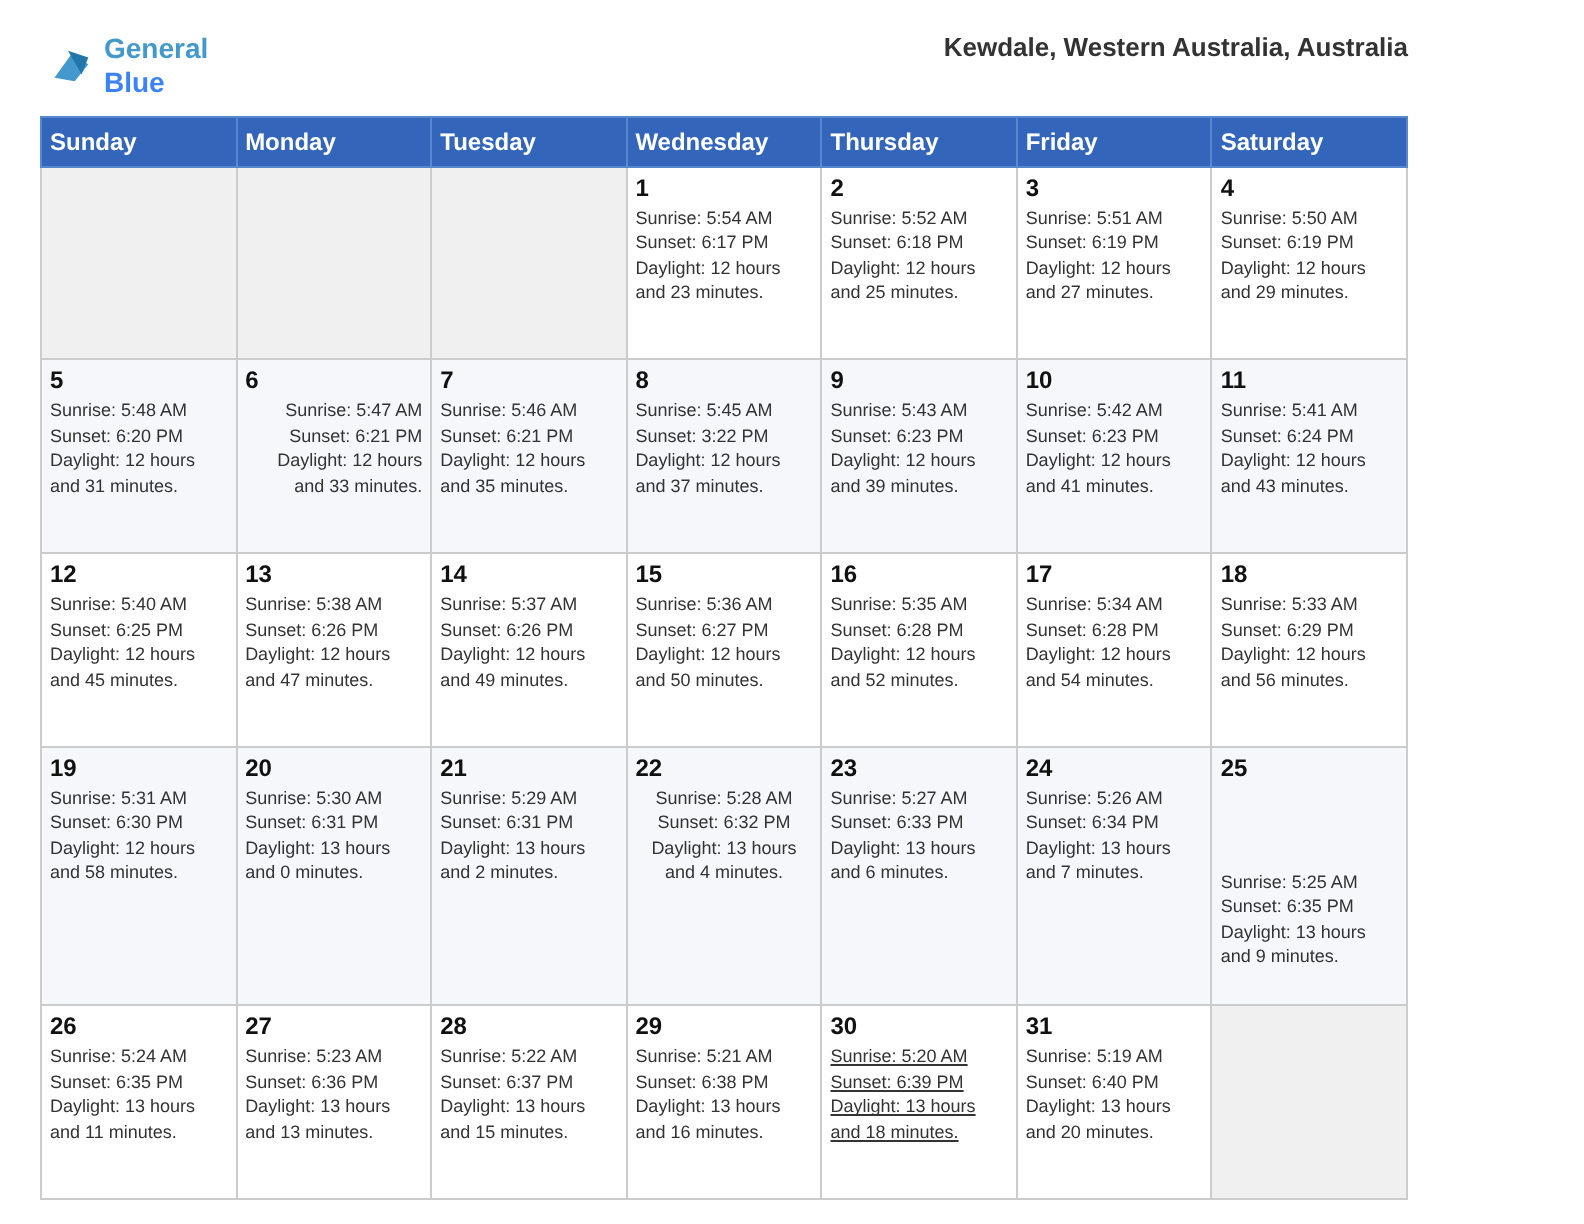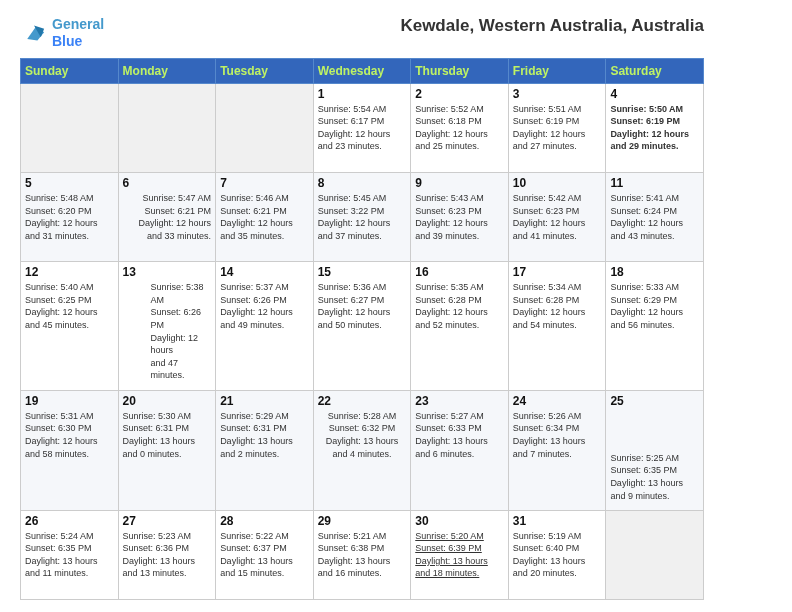--- a/index.html
+++ b/index.html
@@ -44,34 +44,34 @@
     .title-block {
       text-align: right;
     }
     .title-block h1 {
       font-size: 32px;
       font-weight: bold;
       color: #222;
       line-height: 1.1;
     }
     .title-block h2 {
-      font-size: 17px;
+      font-size: 13px;
       font-weight: bold;
       color: #333;
     }
     .calendar {
       flex: 1;
       border: 1px solid #bbb;
       border-collapse: collapse;
       width: 100%;
       table-layout: fixed;
     }
     .calendar thead tr th {
       background: #3366bb;
-      color: #bef264;
+      color: #ffffff;
       font-size: 12px;
       font-weight: bold;
       padding: 5px 4px;
       border: 1px solid #5588cc;
       text-align: left;
     }
     .calendar tbody tr td {
       border: 1px solid #ccc;
       vertical-align: top;
       padding: 3px 4px;
@@ -151,21 +151,21 @@
           </td>
           <td>
             <div class="day-num">3</div>
             <div class="day-info" style="white-space: pre-line;">Sunrise: 5:51 AM
 Sunset: 6:19 PM
 Daylight: 12 hours
 and 27 minutes.</div>
           </td>
           <td>
             <div class="day-num">4</div>
-            <div class="day-info" style="white-space: pre-line; font-weight: bold;">Sunrise: 5:50 AM
+            <div class="day-info" style="white-space: pre-line;">Sunrise: 5:50 AM
 Sunset: 6:19 PM
 Daylight: 12 hours
 and 29 minutes.</div>
           </td>
         </tr>
         <tr>
           <td>
             <div class="day-num">5</div>
             <div class="day-info" style="white-space: pre-line;">Sunrise: 5:48 AM
 Sunset: 6:20 PM
@@ -218,21 +218,21 @@
         <tr>
           <td>
             <div class="day-num">12</div>
             <div class="day-info" style="white-space: pre-line;">Sunrise: 5:40 AM
 Sunset: 6:25 PM
 Daylight: 12 hours
 and 45 minutes.</div>
           </td>
           <td>
             <div class="day-num">13</div>
-            <div class="day-info" style="white-space: pre-line; margin-left: 28px;">Sunrise: 5:38 AM
+            <div class="day-info" style="white-space: pre-line;">Sunrise: 5:38 AM
 Sunset: 6:26 PM
 Daylight: 12 hours
 and 47 minutes.</div>
           </td>
           <td>
             <div class="day-num">14</div>
             <div class="day-info" style="white-space: pre-line;">Sunrise: 5:37 AM
 Sunset: 6:26 PM
 Daylight: 12 hours
 and 49 minutes.</div>

